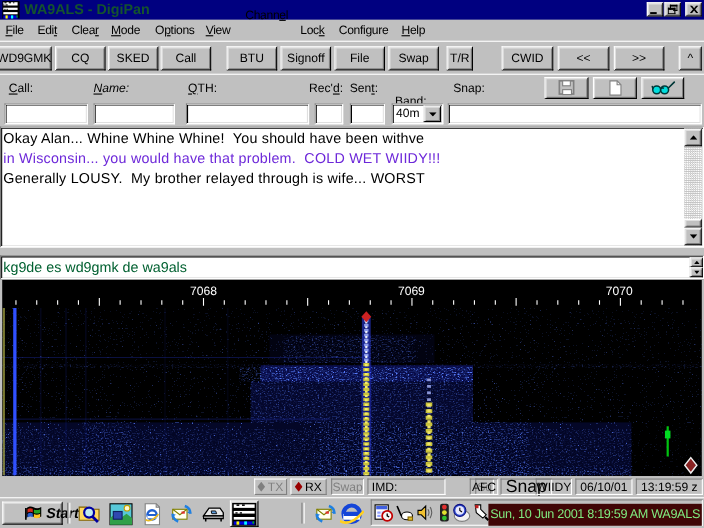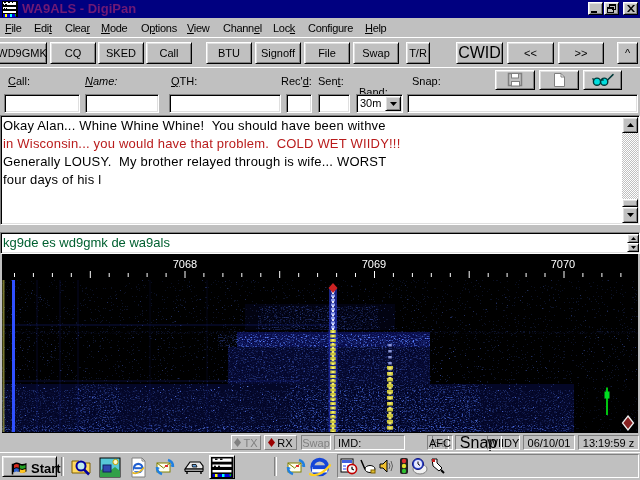--- a/index.html
+++ b/index.html
@@ -24,21 +24,21 @@
       <rect x="3" y="3" width="2" height="1" fill="#000"></rect>
 <rect x="1" y="6" width="13" height="2" fill="#fff"></rect>
 <rect x="2" y="7" width="1" height="1" fill="#000"></rect>
       <rect x="4" y="7" width="1" height="1" fill="#000"></rect>
 <rect x="1" y="10" width="13" height="2" fill="#fff"></rect>
 <rect x="1" y="13" width="13" height="3" fill="#0000e0"></rect>
 <rect x="3" y="13" width="2" height="3" fill="#ffff00"></rect>
 <rect x="8" y="13" width="2" height="3" fill="#00ffff"></rect>
 <rect x="13" y="13" width="1" height="2" fill="#00c000"></rect>
 </svg>
-    <div class="ab " style="left:22px;top:1px;width:400px;height:32px;color:#701a75;font-weight:bold;font-size:13px;line-height:16px;">WA9ALS - DigiPan</div>
+    <div class="ab " style="left:22px;top:1px;width:400px;height:32px;color:#14532d;font-weight:bold;font-size:13px;line-height:16px;">WA9ALS - DigiPan</div>
     <div class="ab btn ctr" style="left:588px;top:2px;width:15px;height:13px;">
       <svg width="9" height="9" viewBox="0 0 9 9">
         <rect x="0" y="7" width="6" height="2" fill="#000"></rect>
       </svg>
     </div>
     <div class="ab btn ctr" style="left:604px;top:2px;width:15px;height:13px;">
       <svg width="9" height="9" viewBox="0 0 9 9">
         <rect x="2" y="0" width="7" height="2" fill="#000"></rect>
         <rect x="2" y="0" width="1" height="5" fill="#000"></rect>
         <rect x="8" y="0" width="1" height="6" fill="#000"></rect>
@@ -54,54 +54,54 @@
         <path d="M0,0 L2,0 L4,2.5 L6,0 L8,0 L5,3.5 L8,7 L6,7 L4,4.5 L2,7 L0,7 L3,3.5 Z" fill="#000"></path>
       </svg>
     </div>
     <div class="ab " style="left:0px;top:18px;width:640px;height:19px;background:#c0c0c0;"></div>
     <div class="ab lbl" style="left:5px;top:22px;width:56px;height:13px;font-size:11px;letter-spacing:-0.3px;"><u>F</u>ile</div>
     <div class="ab lbl" style="left:34px;top:22px;width:56px;height:13px;font-size:11px;letter-spacing:-0.3px;">Edi<u>t</u></div>
     <div class="ab lbl" style="left:65px;top:22px;width:56px;height:13px;font-size:11px;letter-spacing:-0.3px;">Clea<u>r</u></div>
     <div class="ab lbl" style="left:101px;top:22px;width:56px;height:13px;font-size:11px;letter-spacing:-0.3px;"><u>M</u>ode</div>
     <div class="ab lbl" style="left:141px;top:22px;width:56px;height:13px;font-size:11px;letter-spacing:-0.3px;">O<u>p</u>tions</div>
     <div class="ab lbl" style="left:187px;top:22px;width:56px;height:13px;font-size:11px;letter-spacing:-0.3px;"><u>V</u>iew</div>
-    <div class="ab lbl" style="left:223px;top:22px;width:56px;height:13px;font-size:11px;letter-spacing:-0.3px;">Chann<u>e</u>l</div>
+    <div class="ab lbl" style="left:223px;top:8px;width:56px;height:13px;font-size:11px;letter-spacing:-0.3px;">Chann<u>e</u>l</div>
     <div class="ab lbl" style="left:273px;top:22px;width:56px;height:13px;font-size:11px;letter-spacing:-0.3px;">Loc<u>k</u></div>
     <div class="ab lbl" style="left:308px;top:22px;width:56px;height:13px;font-size:11px;letter-spacing:-0.3px;">Confi<u>g</u>ure</div>
     <div class="ab lbl" style="left:365px;top:22px;width:56px;height:13px;font-size:11px;letter-spacing:-0.3px;"><u>H</u>elp</div>
     <div class="ab " style="left:0px;top:37px;width:640px;height:30px;background:#c0c0c0;border-top:1px solid #fff;"></div>
     <div class="ab btn ctr" style="left:-3px;top:42px;width:50px;height:22px;font-size:11px;">WD9GMK</div>
     <div class="ab btn ctr" style="left:50px;top:42px;width:46px;height:22px;font-size:11px;">CQ</div>
     <div class="ab btn ctr" style="left:98px;top:42px;width:46px;height:22px;font-size:11px;">SKED</div>
     <div class="ab btn ctr" style="left:146px;top:42px;width:46px;height:22px;font-size:11px;">Call</div>
     <div class="ab btn ctr" style="left:206px;top:42px;width:46px;height:22px;font-size:11px;">BTU</div>
     <div class="ab btn ctr" style="left:255px;top:42px;width:46px;height:22px;font-size:11px;">Signoff</div>
     <div class="ab btn ctr" style="left:304px;top:42px;width:46px;height:22px;font-size:11px;">File</div>
     <div class="ab btn ctr" style="left:353px;top:42px;width:46px;height:22px;font-size:11px;">Swap</div>
     <div class="ab btn ctr" style="left:406px;top:42px;width:24px;height:22px;font-size:11px;">T/R</div>
-    <div class="ab btn ctr" style="left:456px;top:42px;width:47px;height:22px;font-size:16px;">CWID</div>
+    <div class="ab btn ctr" style="left:456px;top:42px;width:47px;height:22px;font-size:11px;">CWID</div>
     <div class="ab btn ctr" style="left:507px;top:42px;width:47px;height:22px;font-size:11px;">&lt;&lt;</div>
     <div class="ab btn ctr" style="left:558px;top:42px;width:46px;height:22px;font-size:11px;">&gt;&gt;</div>
     <div class="ab btn ctr" style="left:617px;top:42px;width:21px;height:22px;font-size:11px;">^</div>
     <div class="ab " style="left:0px;top:67px;width:640px;height:48px;background:#c0c0c0;border-top:1px solid #fff;"></div>
     <div class="ab lbl" style="left:8px;top:75px;width:70px;height:14px;"><u>C</u>all:</div>
     <div class="ab lbl" style="left:85px;top:75px;width:70px;height:14px;font-style:italic;"><u>N</u>ame:</div>
     <div class="ab lbl" style="left:171px;top:75px;width:70px;height:14px;"><u>Q</u>TH:</div>
     <div class="ab lbl" style="left:281px;top:75px;width:70px;height:14px;">Rec'<u>d</u>:</div>
     <div class="ab lbl" style="left:318px;top:75px;width:70px;height:14px;">Sen<u>t</u>:</div>
     <div class="ab lbl" style="left:359px;top:86px;width:70px;height:14px;"><u>B</u>and:</div>
     <div class="ab lbl" style="left:412px;top:75px;width:70px;height:14px;">Snap:</div>
     <div class="ab sunk" style="left:4px;top:94px;width:76px;height:19px;"></div>
     <div class="ab sunk" style="left:85px;top:94px;width:74px;height:19px;"></div>
     <div class="ab sunk" style="left:169px;top:94px;width:112px;height:19px;"></div>
     <div class="ab sunk" style="left:286px;top:94px;width:26px;height:19px;"></div>
     <div class="ab sunk" style="left:318px;top:94px;width:32px;height:19px;"></div>
     <div class="ab sunk" style="left:407px;top:94px;width:231px;height:19px;"></div>
     <div class="ab sunk" style="left:356px;top:94px;width:47px;height:19px;"></div>
-    <div class="ab lbl" style="left:360px;top:97px;width:24px;height:13px;">30m</div>
+    <div class="ab lbl" style="left:360px;top:97px;width:24px;height:13px;">40m</div>
     <div class="ab btn ctr" style="left:385px;top:96px;width:16px;height:15px;">
       <svg width="7" height="4" viewBox="0 0 7 4">
         <path d="M0,0 L7,0 L3.5,4 Z" fill="#000"></path>
       </svg>
     </div>
     <div class="ab btn ctr" style="left:495px;top:70px;width:40px;height:20px;">
       <svg width="17" height="16" viewBox="0 0 17 16">
         <g fill="none">
           <rect x="1.5" y="1.5" width="13" height="12" fill="#c0c0c0" stroke="#808080" stroke-width="1.5"></rect>
           <rect x="4.5" y="1.5" width="7" height="4.5" fill="#fff" stroke="#808080"></rect>
@@ -119,23 +119,22 @@
       <svg width="24" height="14" viewBox="0 0 24 14">
         <circle cx="6" cy="8.7" r="3.6" fill="#00dddd" stroke="#003838" stroke-width="1.4"></circle>
         <circle cx="13.2" cy="8.7" r="3.6" fill="#00dddd" stroke="#003838" stroke-width="1.4"></circle>
         <path d="M9.5,7.6 Q11,6.2 12.6,7.4" fill="none" stroke="#003838" stroke-width="1.4"></path>
         <path d="M16.6,7 L22,1.6" stroke="#003838" stroke-width="1.5" stroke-linecap="round"></path>
         <path d="M2.5,7.4 L2,5.6" stroke="#003838" stroke-width="1.4" stroke-linecap="round"></path>
       </svg>
     </div>
     <div class="ab sunk" style="left:0px;top:115px;width:640px;height:110px;background:#fff;"></div>
     <div class="ab " style="left:3px;top:118px;width:620px;height:16px;font-size:13px;color:#000;white-space:pre;letter-spacing:0.2px;">Okay Alan... Whine Whine Whine!  You should have been withve</div>
-    <div class="ab " style="left:3px;top:136px;width:620px;height:16px;font-size:13px;color:#b91c1c;white-space:pre;letter-spacing:0.2px;">in Wisconsin... you would have that problem.  COLD WET WIIDY!!!</div>
+    <div class="ab " style="left:3px;top:136px;width:620px;height:16px;font-size:13px;color:#6d28d9;white-space:pre;letter-spacing:0.2px;">in Wisconsin... you would have that problem.  COLD WET WIIDY!!!</div>
     <div class="ab " style="left:3px;top:154px;width:620px;height:16px;font-size:13px;color:#000;white-space:pre;letter-spacing:0.2px;">Generally LOUSY.  My brother relayed through is wife... WORST</div>
-    <div class="ab " style="left:3px;top:172px;width:620px;height:16px;font-size:13px;color:#000;white-space:pre;letter-spacing:0.2px;">four days of his l</div>
     <div class="ab " style="left:622px;top:117px;width:16px;height:106px;background-image:repeating-conic-gradient(#fff 0% 25%, #c0c0c0 0% 50%);background-size:2px 2px;"></div>
     <div class="ab btn ctr" style="left:622px;top:117px;width:16px;height:16px;">
       <svg width="7" height="4" viewBox="0 0 7 4">
         <path d="M3.5,0 L7,4 L0,4 Z" fill="#000"></path>
       </svg>
     </div>
     <div class="ab btn" style="left:622px;top:199px;width:16px;height:8px;"></div>
     <div class="ab btn ctr" style="left:622px;top:207px;width:16px;height:16px;">
       <svg width="7" height="4" viewBox="0 0 7 4">
         <path d="M0,0 L7,0 L3.5,4 Z" fill="#000"></path>
@@ -279,21 +278,21 @@
       </svg>RX</div>
     <div class="ab pan" style="left:301px;top:435px;width:30px;height:15px;font-size:11px;color:#808080;display:flex;align-items:center;justify-content:center;padding-left:0px;white-space:nowrap;">Swap</div>
     <div class="ab pan" style="left:334px;top:435px;width:71px;height:15px;font-size:11px;color:#000;display:flex;align-items:center;justify-content:flex-start;padding-left:3px;white-space:nowrap;">IMD:</div>
     <div class="ab pan" style="left:432px;top:435px;width:17px;height:15px;font-size:11px;color:#808080;display:flex;align-items:center;justify-content:center;padding-left:0px;white-space:nowrap;">Sq</div>
     <div class="ab pan" style="left:427px;top:435px;width:26px;height:15px;font-size:11px;color:#000;display:flex;align-items:center;justify-content:center;padding-left:0px;white-space:nowrap;">AFC</div>
     <div class="ab pan" style="left:455px;top:435px;width:47px;height:15px;font-size:16px;color:#000;display:flex;align-items:center;justify-content:center;padding-left:0px;white-space:nowrap;">Snap</div>
     <div class="ab pan" style="left:487px;top:435px;width:33px;height:15px;font-size:11px;color:#000;display:flex;align-items:center;justify-content:center;padding-left:0px;white-space:nowrap;">WIIDY</div>
     <div class="ab pan" style="left:523px;top:435px;width:52px;height:15px;font-size:11px;color:#000;display:flex;align-items:center;justify-content:center;padding-left:0px;white-space:nowrap;">06/10/01</div>
     <div class="ab pan" style="left:578px;top:435px;width:61px;height:15px;font-size:11px;color:#000;display:flex;align-items:center;justify-content:center;padding-left:0px;white-space:nowrap;">13:19:59 z</div>
     <div class="ab " style="left:0px;top:452px;width:640px;height:28px;background:#c0c0c0;border-top:1px solid #fff;"></div>
-    <div class="ab btn" style="left:2px;top:456px;width:55px;height:21px;display:flex;align-items:flex-end;padding-left:8px;">
+    <div class="ab btn" style="left:2px;top:456px;width:55px;height:21px;display:flex;align-items:center;padding-left:19px;font-style:italic;">
       <span style="margin-right:3px;display:inline-flex;">
         <svg width="17" height="15" viewBox="0 0 17 15">
 <path d="M1.5,2.8 L1.5,13.5" stroke="#000" stroke-width="1.5"></path>
 <path d="M2,3 C4,1.2 6.5,1.0 8.5,2.2 C10.5,3.4 13,3.4 15.5,2.0 L15.5,10.6 C13,12 10.5,12 8.5,10.8 C6.5,9.6 4,9.8 2,11.6 Z" fill="#000"></path>
 <path d="M3,4 C4.5,2.9 6,2.7 7.8,3.6 L7.8,6.8 C6,5.9 4.5,6.1 3,7.2 Z" fill="#d42b1e"></path>
 <path d="M8.8,4.1 C10.5,4.9 12.5,4.9 14.5,3.9 L14.5,7.1 C12.5,8.1 10.5,8.1 8.8,7.3 Z" fill="#23a123"></path>
 <path d="M3,8.2 C4.5,7.1 6,6.9 7.8,7.8 L7.8,11 C6,10.1 4.5,10.3 3,11.4 Z" fill="#2a5fd0"></path>
 <path d="M8.8,8.3 C10.5,9.1 12.5,9.1 14.5,8.1 L14.5,11.3 C12.5,12.3 10.5,12.3 8.8,11.5 Z" fill="#ffc421"></path>
 </svg>
       </span>
@@ -425,12 +424,13 @@
         <path d="M7,4.5 L7,7 L9,8.5" stroke="#000" fill="none"></path>
       </svg>
     </div>
     <div class="ab ctr" style="left:428px;top:457px;width:18px;height:18px;">
       <svg width="18" height="18" viewBox="0 0 18 18">
         <path d="M4,2 L9,2 L9,6 L14,11 L11,14 L5,9 Z" fill="#fff" stroke="#000"></path>
         <path d="M4,2 L7,2 L7,5 L4,5 Z" fill="#c02020"></path>
         <path d="M13,13 L16,16" stroke="#000" stroke-width="2"></path>
       </svg>
     </div>
+    <div class="ab " style="left:444px;top:458px;width:194px;height:20px;background:#400606;display:flex;align-items:center;justify-content:center;color:#7fe97f;font-size:11.5px;white-space:nowrap;letter-spacing:-0.3px;">Sun, 10 Jun 2001 8:19:59 AM WA9ALS</div>
   </div>
 </body></html>

